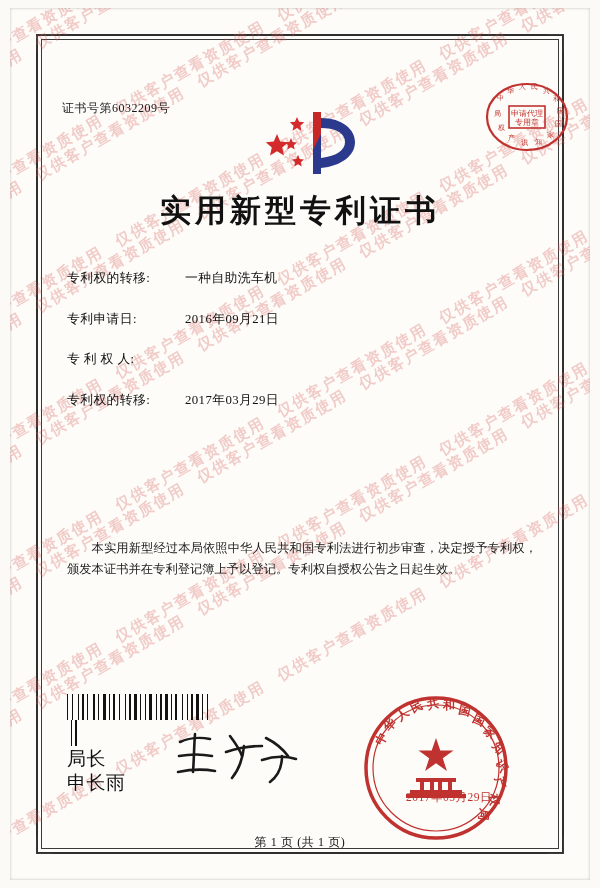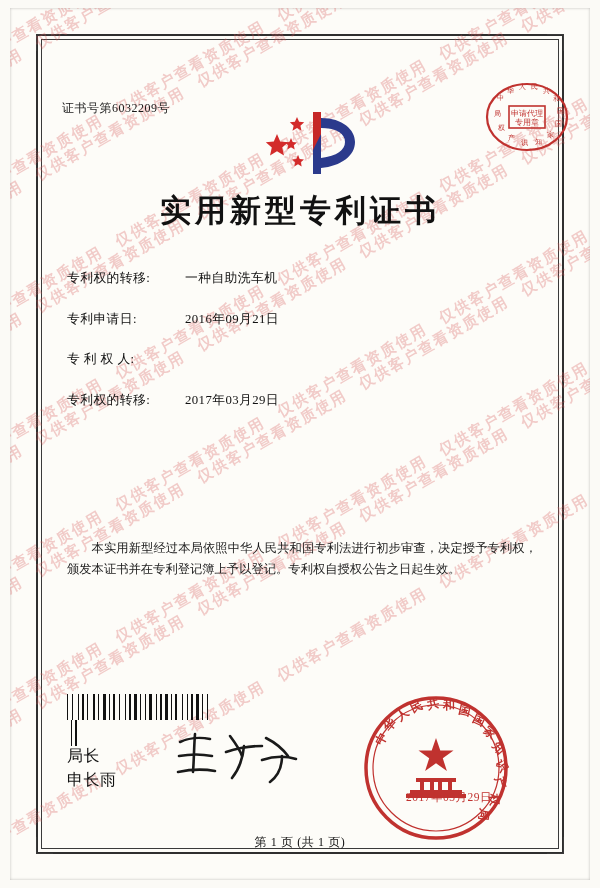--- a/index.html
+++ b/index.html
@@ -166,21 +166,21 @@
     display: inline-block;
     width: 1px;
     height: 26px;
     background: #111;
     margin-right: 1px;
     vertical-align: top;
   }
 
   .sign-label {
     position: absolute;
-    font-size: 16px;
+    font-size: 19px;
     color: #111;
     letter-spacing: .5px;
   }
   #director-title { left: 57px; top: 738px; }
   #director-name  { left: 57px; top: 762px; }
 
   #signature {
     position: absolute;
     left: 160px;
     top: 718px;

